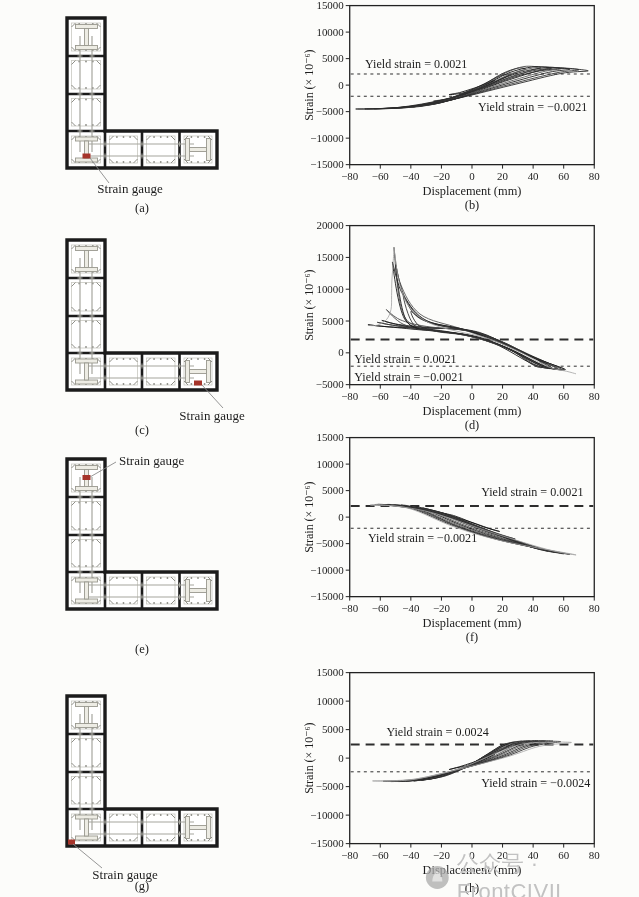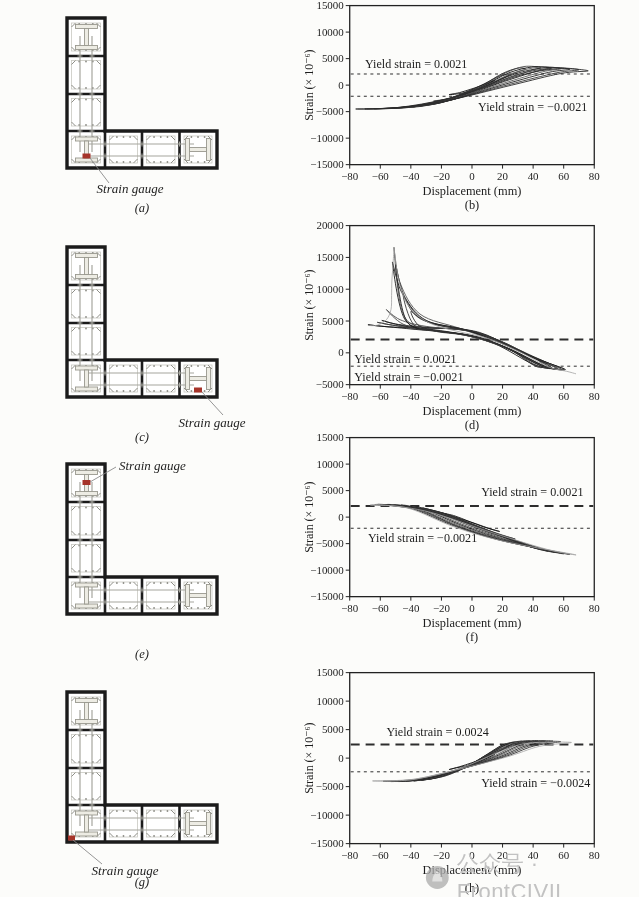--- a/index.html
+++ b/index.html
@@ -3,21 +3,21 @@
 <meta charset="utf-8">
 <style>
   html,body{margin:0;padding:0;}
   body{
     width:639px;height:897px;background:#fcfcfa;position:relative;overflow:hidden;
     font-family:"Liberation Serif","DejaVu Serif",serif;
   }
   .page{width:639px;height:897px;position:relative;}
   .row{display:flex;}
   .row1{height:215px;} .row2{height:215px;} .row3{height:220px;} .row4{height:247px;}
-  .diagram-col{width:302px;display:flex;justify-content:center;align-items:flex-start;font-style:italic;}
+  .diagram-col{width:302px;display:flex;justify-content:center;align-items:center;}
   .chart-col{width:337px;display:flex;justify-content:center;align-items:flex-start;}
   .row1 .diagram-col svg{margin-top:10px;} .row1 .chart-col svg{margin-top:0px;}
   .row2 .diagram-col svg{margin-top:24px;} .row2 .chart-col svg{margin-top:5px;}
   .row3 .diagram-col svg{margin-top:26px;} .row3 .chart-col svg{margin-top:2px;}
   .row4 .diagram-col svg{margin-top:34px;} .row4 .chart-col svg{margin-top:10px;}
   .watermark{
     position:absolute;left:425px;top:849px;display:flex;align-items:center;gap:7px;
     font-family:"Liberation Sans","DejaVu Sans",sans-serif;
     font-size:22px;color:#c2c2c2;letter-spacing:0.5px;pointer-events:none;
   }

